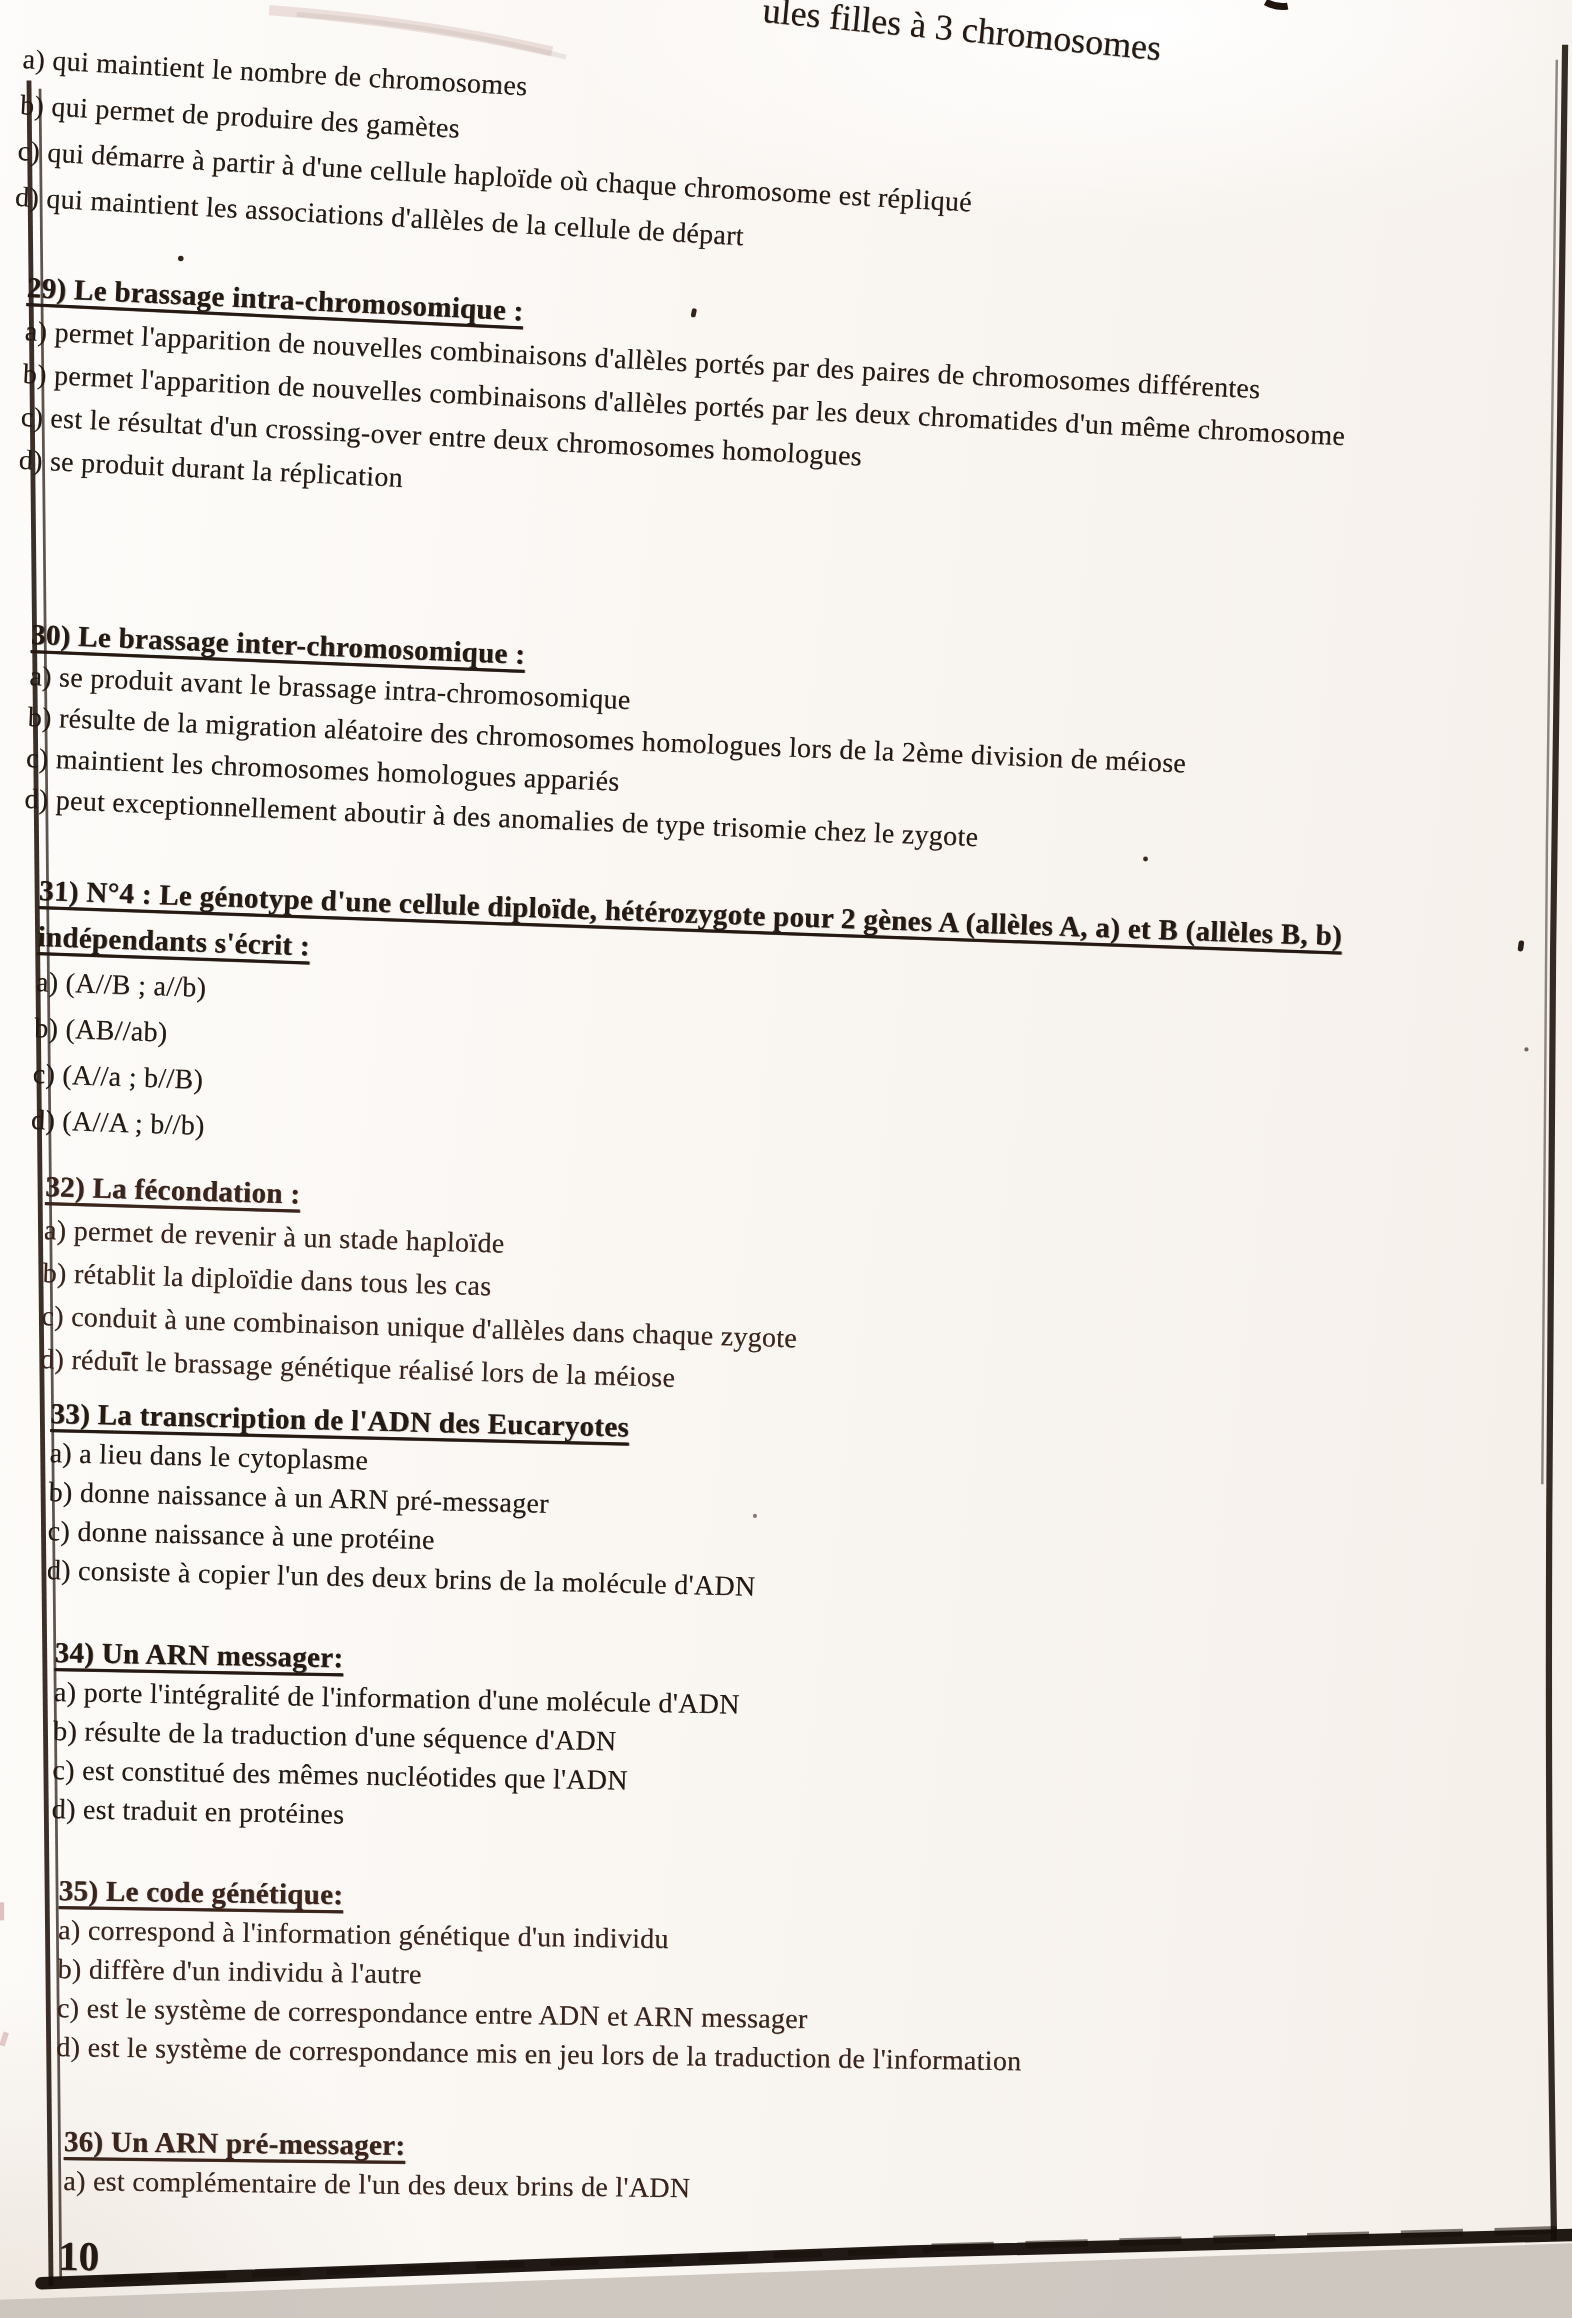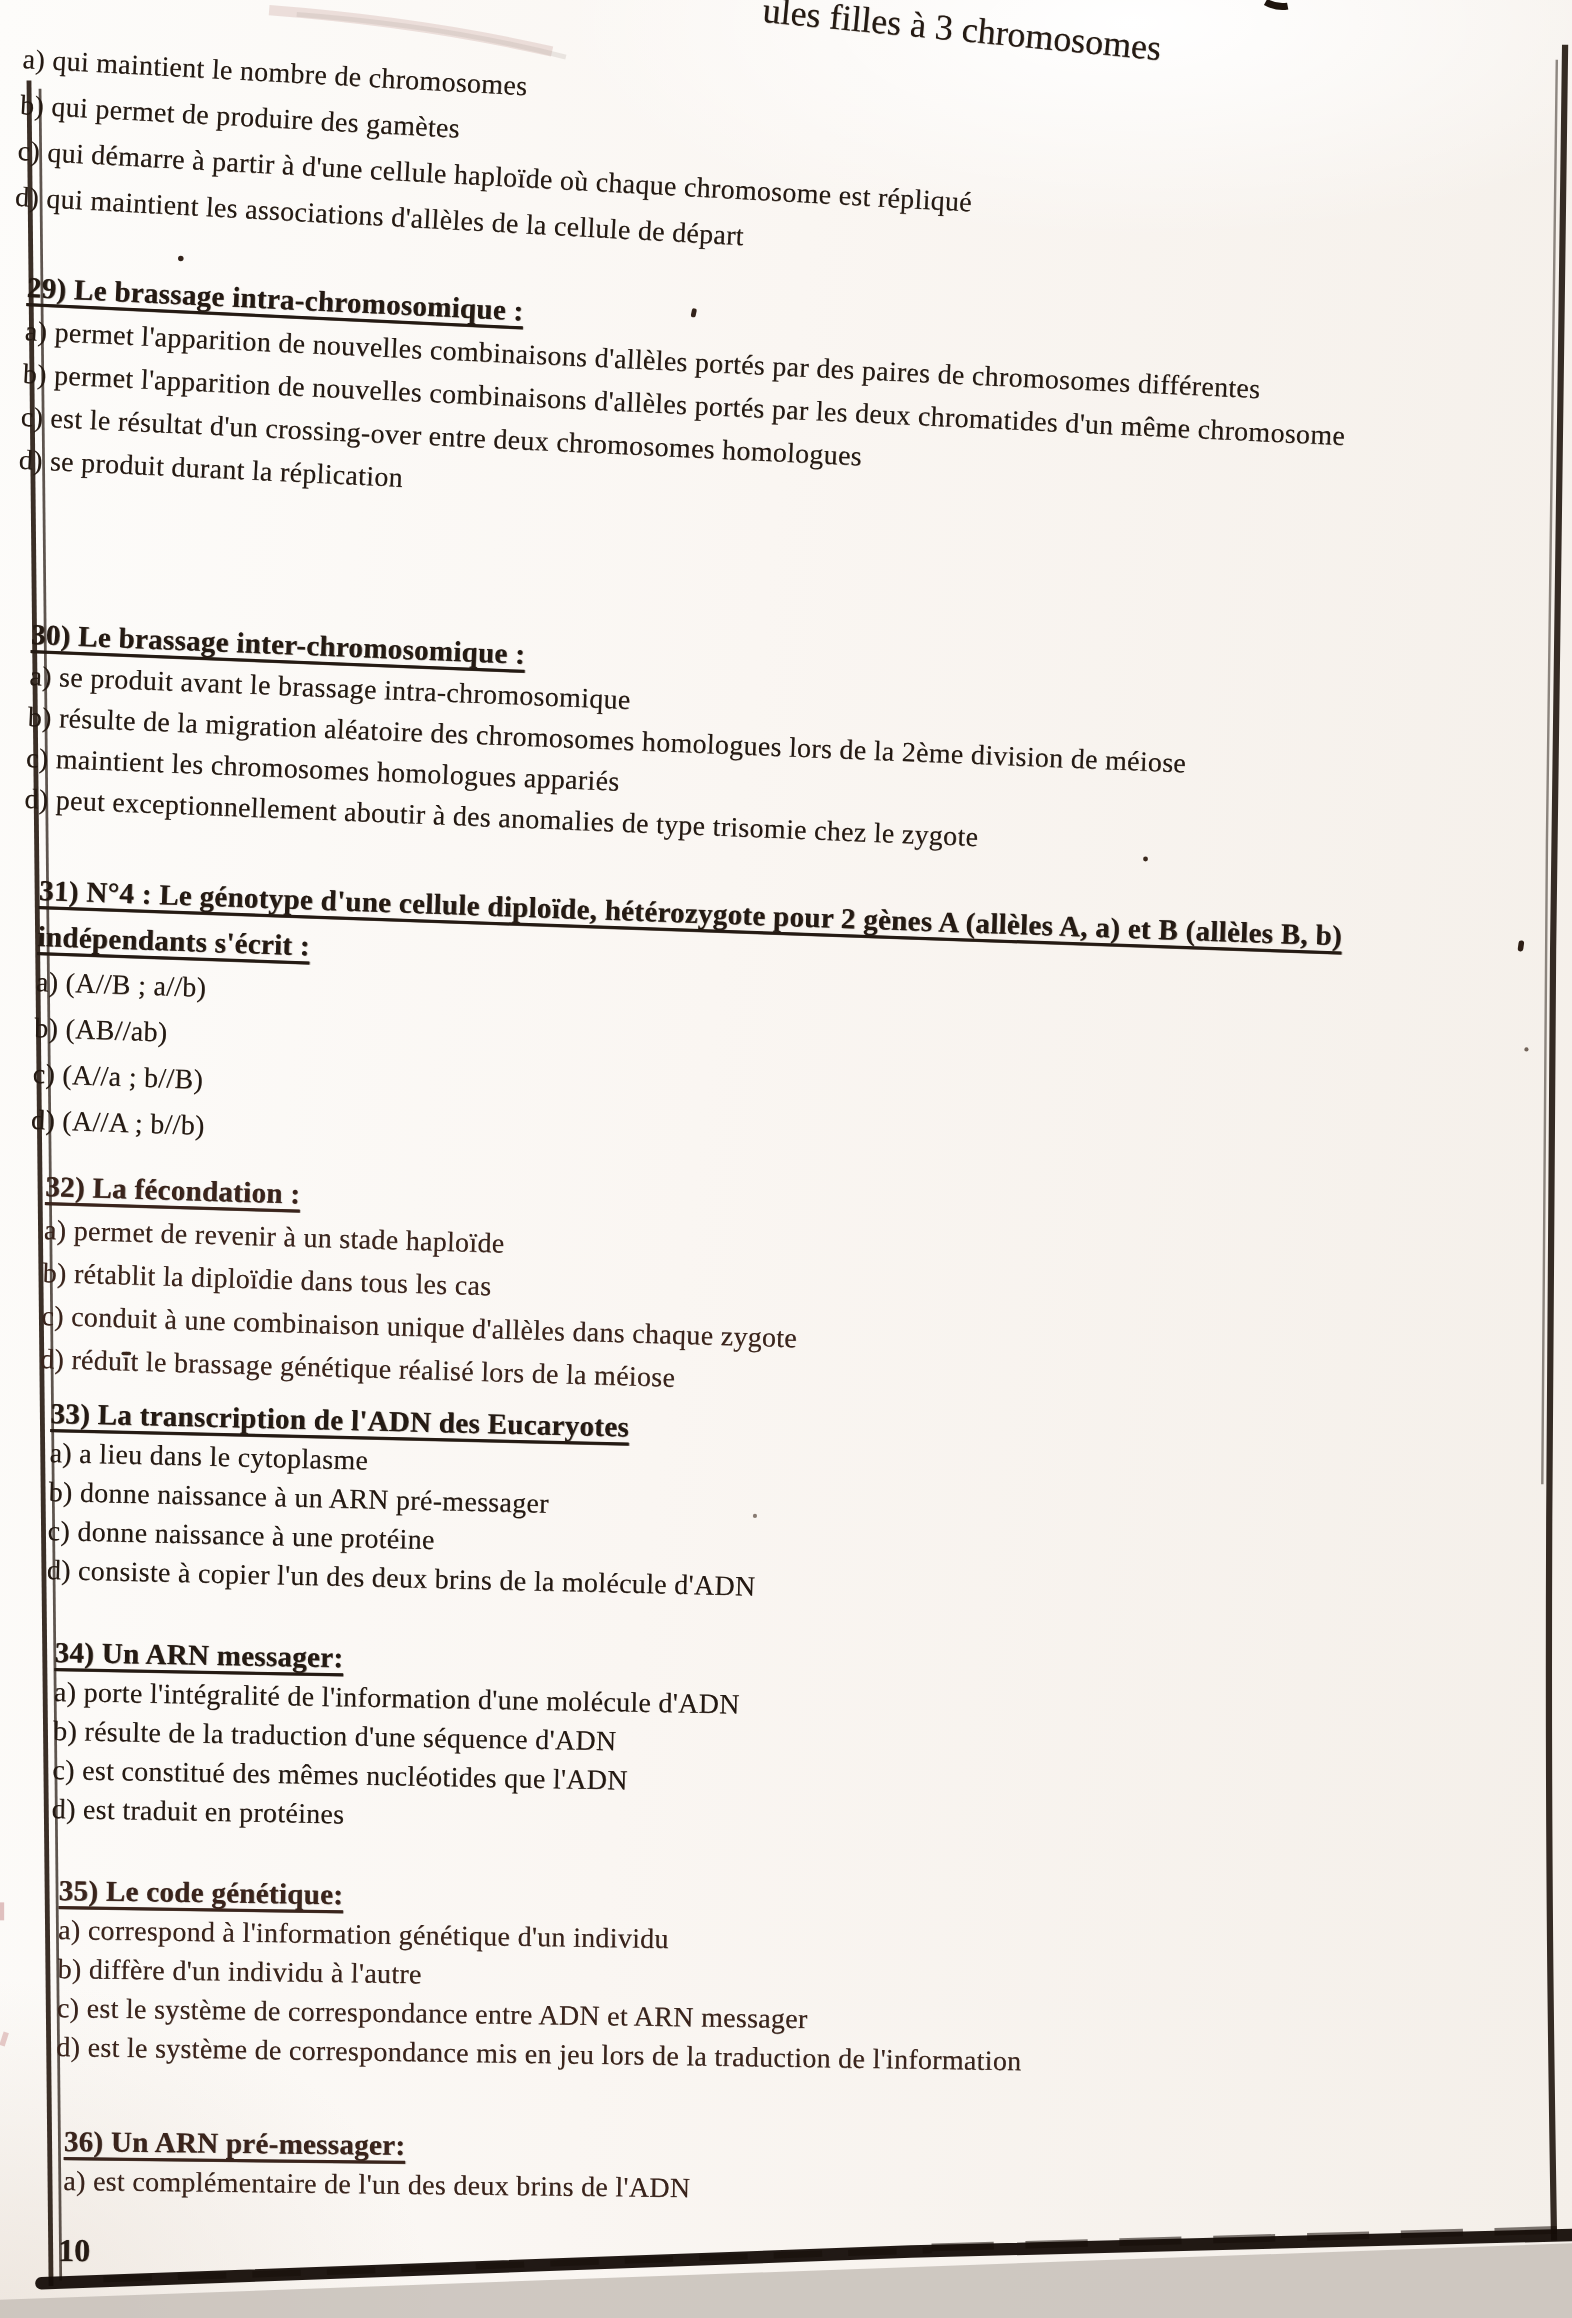--- a/index.html
+++ b/index.html
@@ -20,21 +20,21 @@
   }
   .qtitle{font-weight:700;font-size:29px;letter-spacing:0.3px;
     text-shadow:0.6px 0.3px 0.7px rgba(40,25,15,.7);}
   .u{text-decoration:underline;text-decoration-thickness:2.8px;text-underline-offset:5.5px;}
   .lh57 .line,.lh57 .qtitle{line-height:39px;}
   .lh60 .line,.lh60 .qtitle{line-height:41px;}
   .lh62 .line,.lh62 .qtitle{line-height:43px;}
   .lh66 .line,.lh66 .qtitle{line-height:46px;}
   .smeared{color:#3a241c;text-shadow:0 0 1.4px rgba(70,35,22,.85),0.7px 0.7px 1.1px rgba(70,35,22,.6);}
   .frag{font-size:36px;font-weight:400;text-shadow:0.4px 0.3px 0.7px rgba(40,25,15,.6);white-space:nowrap;}
-  .pagenum{position:absolute;font-size:32px;font-weight:700;transform:rotate(.4deg);
+  .pagenum{position:absolute;font-size:41px;font-weight:700;transform:rotate(.4deg);
     text-shadow:0.6px 0.4px 0.8px rgba(40,25,15,.7);}
   svg.marks{position:absolute;left:0;top:0;pointer-events:none;}
 </style>
 </head>
 <body>
 
 <div class="stage">
 
   <svg class="marks" width="1572" height="2319" viewBox="0 0 2278 3359">
 

